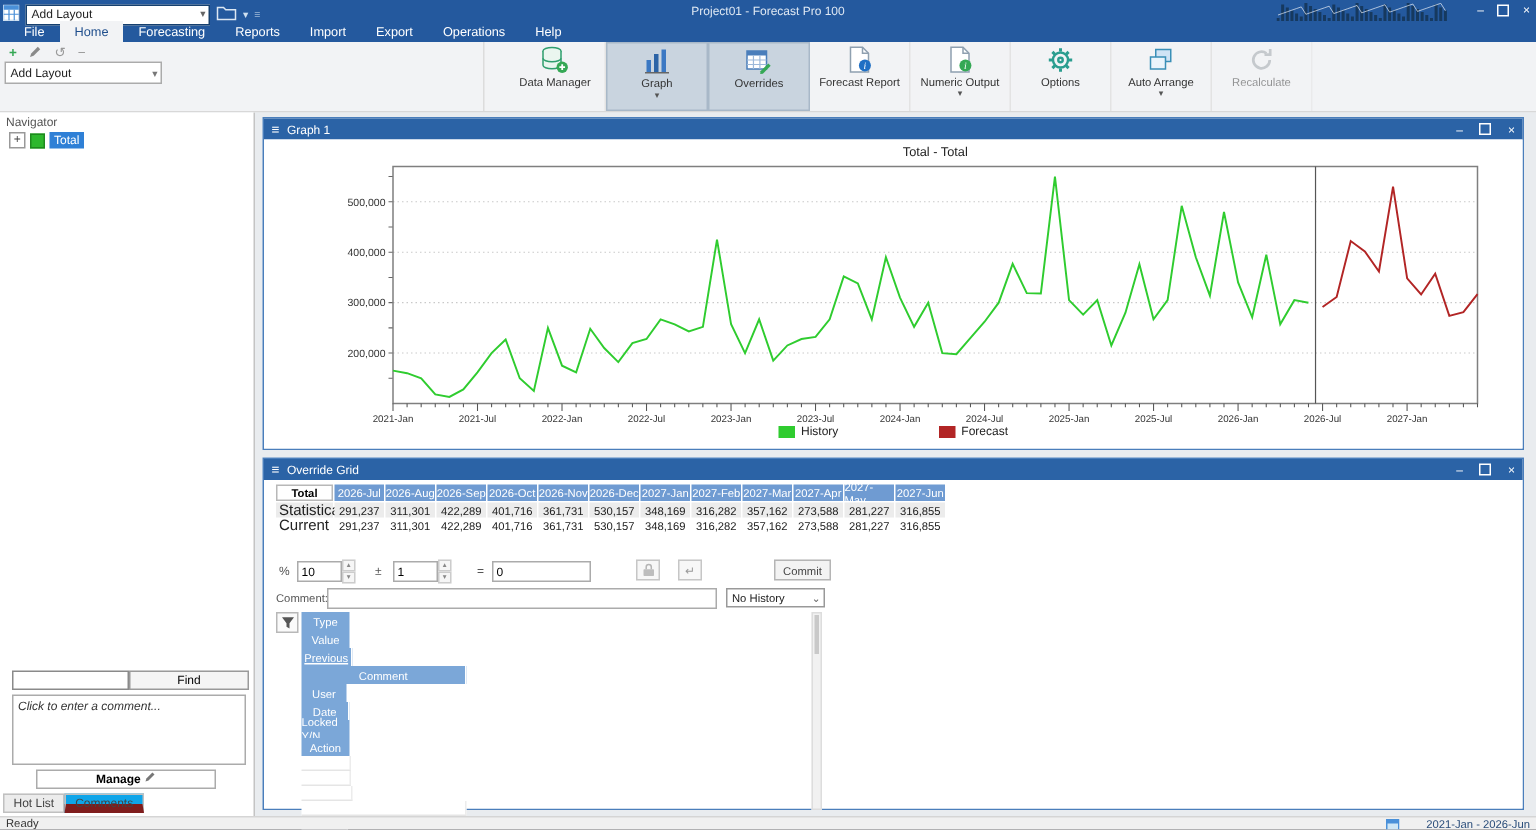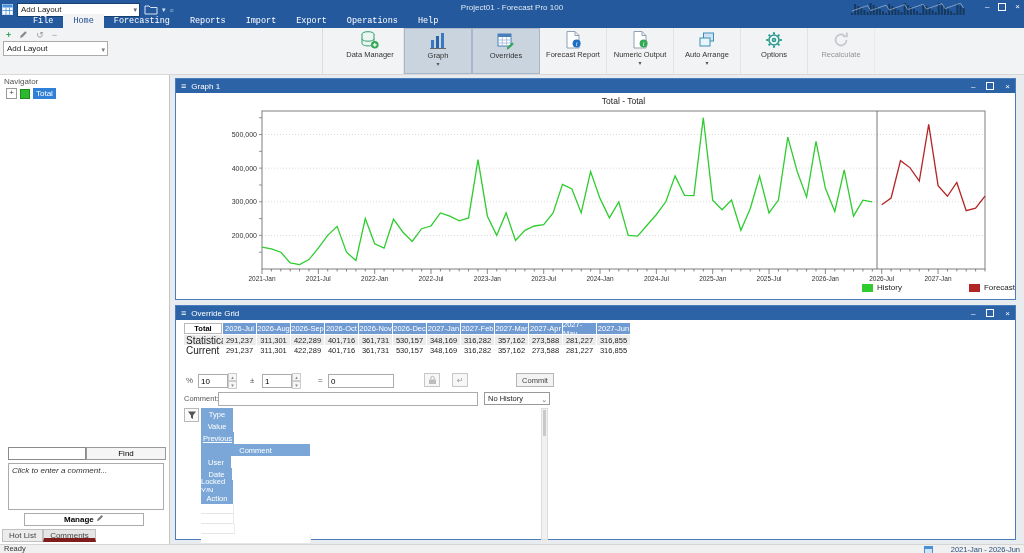--- a/index.html
+++ b/index.html
@@ -8,21 +8,21 @@
   
   #header{position:absolute;left:0;top:0;width:1024px;height:28px;background:#24599e;}
   #qa{position:absolute;left:2px;top:1px;display:flex;align-items:center;gap:4px;}
   #qa-combo{width:118px;height:12px;background:#fff;border:1px solid #16406f;font-size:8px;
             line-height:12px;padding-left:3px;color:#222;position:relative;}
   #qa-combo .caret{position:absolute;right:2px;top:0;color:#666;font-size:7px;}
   #win-title{position:absolute;left:0;top:3px;width:100%;text-align:center;font-size:8px;color:#dfe8f3;}
   #sparkline{position:absolute;right:58px;top:1px;}
   #main-controls{position:absolute;right:4px;top:2px;display:flex;gap:9px;color:#fff;font-size:8px;align-items:center;}
   .ctl-box{display:inline-block;width:6px;height:6px;border:1px solid #fff;}
-  #menubar{position:absolute;left:23px;top:14px;display:flex;height:14px;font-family:Liberation Mono, monospace;}
+  #menubar{position:absolute;left:6px;top:14px;display:flex;height:14px;}
   .mtab{padding:0 10px;line-height:14px;font-size:8.5px;color:#fff;cursor:default;}
   .mtab.active{background:#f2f3f5;color:#1f4e8c;}
   
   #ribbon{position:absolute;left:0;top:28px;width:1024px;height:46px;background:#f2f3f5;border-bottom:1px solid #d8d8d8;}
   #layouts-group{position:absolute;left:0;top:0;width:322px;height:100%;border-right:1px solid #dcdcdc;}
   #small-tools{position:absolute;left:6px;top:2px;display:flex;gap:8px;font-size:9px;}
   .stool{color:#999;} .stool.add{color:#35a855;font-weight:bold;}
   #layout-combo{position:absolute;left:3px;top:13px;width:100px;height:13px;background:#fff;border:1px solid #ababab;
                 font-size:8px;line-height:13px;padding-left:3px;color:#222;}
   #layout-combo .caret{position:absolute;right:2px;top:1px;color:#777;font-size:7px;}
@@ -46,32 +46,32 @@
   #nav-root-label{background:#2f80d6;color:#fff;font-size:8px;padding:0 3px;line-height:11px;}
   #find-input{position:absolute;left:8px;top:372px;width:72px;height:11px;border:1px solid #8a8a8a;font-size:8px;padding:0 2px;}
   #find-btn{position:absolute;left:86px;top:372px;width:80px;height:13px;background:#f5f5f5;border:1px solid #9a9a9a;
             font-size:8px;text-align:center;line-height:12px;box-sizing:border-box;}
   #comment-box{position:absolute;left:8px;top:388px;width:156px;height:47px;border:1px solid #ababab;background:#fff;
                font-size:8px;font-style:italic;color:#333;padding:2px 3px;box-sizing:border-box;}
   #manage-btn{position:absolute;left:24px;top:438px;width:120px;height:13px;border:1px solid #ababab;background:#fff;
               font-size:8px;text-align:center;line-height:12px;box-sizing:border-box;font-weight:bold;}
   #bottom-tabs{position:absolute;left:2px;top:454px;display:flex;}
   .btab{height:13px;line-height:12px;font-size:8px;padding:0 6px;background:#ececec;border:1px solid #c0c0c0;color:#444;box-sizing:border-box;}
-  .btab.active{background:#e5e5e5;border-bottom:4px solid #7f1d1d;}
+  .btab.active{background:#0ea5e9;border-bottom:6px solid #7f1d1d;}
   
   .child-win{position:absolute;border:1px solid #4a7ebb;background:#fff;box-sizing:border-box;}
   #graph-win{left:175px;top:3px;width:841px;height:222px;}
   #override-win{left:175px;top:230px;width:841px;height:235px;}
   .win-titlebar{height:14px;background:#2b63a6;color:#fff;font-size:8px;display:flex;align-items:center;padding:0 5px;}
   .win-menu-icon{margin-right:5px;font-size:9px;line-height:10px;}
   .win-controls{margin-left:auto;display:flex;gap:11px;align-items:center;font-size:8px;}
   .win-client{position:relative;width:100%;height:calc(100% - 14px);background:#fff;}
   
   #chart-wrap{position:absolute;left:0;top:0;}
-  #legend{position:absolute;left:0;top:190px;width:100%;display:flex;justify-content:flex-end;gap:67px;font-size:8px;color:#222;}
+  #legend{position:absolute;left:0;top:190px;width:100%;display:flex;justify-content:center;gap:67px;font-size:8px;color:#222;}
   .legend-item{display:flex;align-items:center;gap:4px;}
   .legend-swatch{width:11px;height:8px;display:inline-block;}
   
   #forecast-table{position:absolute;left:8px;top:3px;}
   .ft-row{display:flex;}
   .ft-h{width:33px;height:11px;background:#6f9bd2;color:#fff;font-size:7.5px;display:flex;align-items:center;
         justify-content:center;margin-right:1px;margin-bottom:1px;}
   .ft-corner{width:38px;height:11px;background:#fff;border:1px solid #b8b8b8;box-sizing:border-box;color:#000;
              font-weight:bold;font-size:7.5px;display:flex;align-items:center;justify-content:center;margin-right:1px;margin-bottom:1px;}
   .ft-label{width:38px;height:10px;font-size:10px;color:#222;display:flex;align-items:center;padding-left:2px;box-sizing:border-box;margin-right:1px;}
@@ -243,37 +243,37 @@
               <path d="M4 1.5 h8 l4 4 V18 H4 Z" fill="#fff" stroke="#8fa0b0"></path>
               <path d="M12 1.5 v4 h4" fill="none" stroke="#8fa0b0"></path>
               <circle cx="13.6" cy="13.6" r="4" fill="#35a855"></circle>
               <text x="13.6" y="16" font-size="6.5" fill="#fff" text-anchor="middle" font-style="italic" font-family="Liberation Serif,serif">i</text>
             </svg></div>
           <div class="rlbl">Numeric Output</div>
           <div class="rcaret">▾</div>
         </div>
         <div class="rbtn">
           <div class="ricon"><svg width="20" height="20" viewBox="0 0 20 20">
-              <rect x="6.5" y="3" width="10" height="8" fill="#cfe3f5" stroke="#3a8fb7"></rect>
-              <rect x="3" y="8" width="10" height="8" fill="#eaf4fb" stroke="#3a8fb7"></rect>
-            </svg></div>
-          <div class="rlbl">Auto Arrange</div>
-          <div class="rcaret">▾</div>
-        </div>
-        <div class="rbtn">
-          <div class="ricon"><svg width="20" height="20" viewBox="0 0 20 20">
               <g fill="none" stroke="#2a9d8f" stroke-width="1.6">
                 <circle cx="10" cy="10" r="5"></circle>
                 <circle cx="10" cy="10" r="1.5"></circle>
               </g>
               <g stroke="#2a9d8f" stroke-width="2">
                 <path d="M10 2.2 v2.2 M10 15.6 v2.2 M2.2 10 h2.2 M15.6 10 h2.2 M4.6 4.6 l1.5 1.5 M13.9 13.9 l1.5 1.5 M15.4 4.6 l-1.5 1.5 M6.1 13.9 l-1.5 1.5"></path>
               </g>
             </svg></div>
           <div class="rlbl">Options</div>
+        </div>
+        <div class="rbtn">
+          <div class="ricon"><svg width="20" height="20" viewBox="0 0 20 20">
+              <rect x="6.5" y="3" width="10" height="8" fill="#cfe3f5" stroke="#3a8fb7"></rect>
+              <rect x="3" y="8" width="10" height="8" fill="#eaf4fb" stroke="#3a8fb7"></rect>
+            </svg></div>
+          <div class="rlbl">Auto Arrange</div>
+          <div class="rcaret">▾</div>
         </div>
         <div class="rbtn disabled">
           <div class="ricon"><svg width="20" height="20" viewBox="0 0 20 20">
               <path d="M15.5 10 a5.5 5.5 0 1 1 -2.2-4.4" fill="none" stroke="#9aa0a6" stroke-width="1.8"></path>
               <path d="M15.8 2.6 v3.8 h-3.8" fill="none" stroke="#9aa0a6" stroke-width="1.8"></path>
             </svg></div>
           <div class="rlbl">Recalculate</div>
         </div>
       </div>
   </div>

